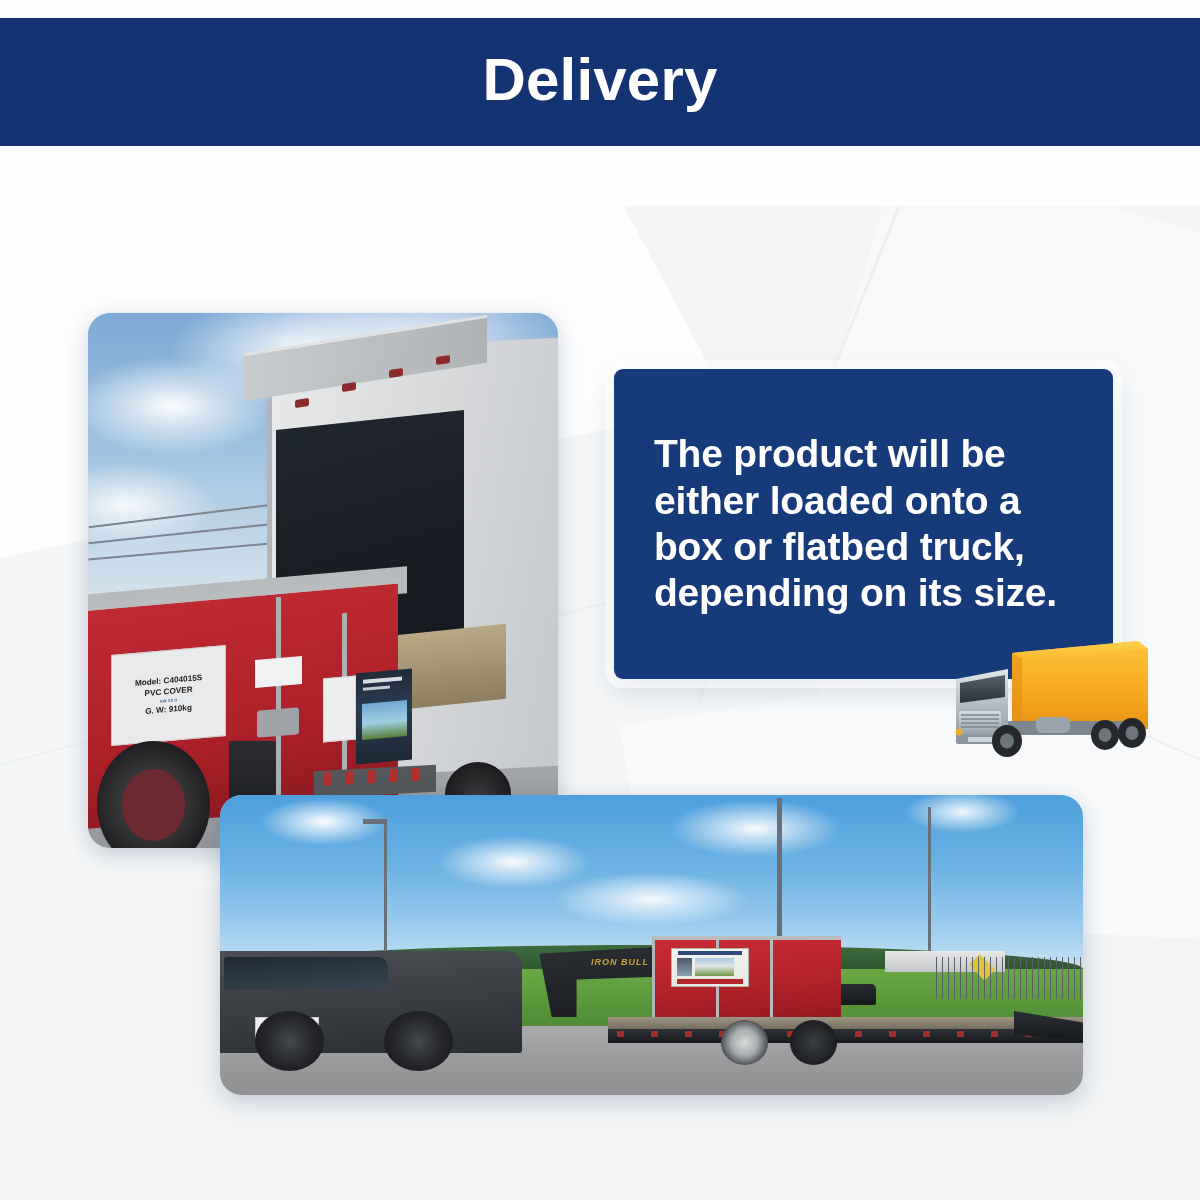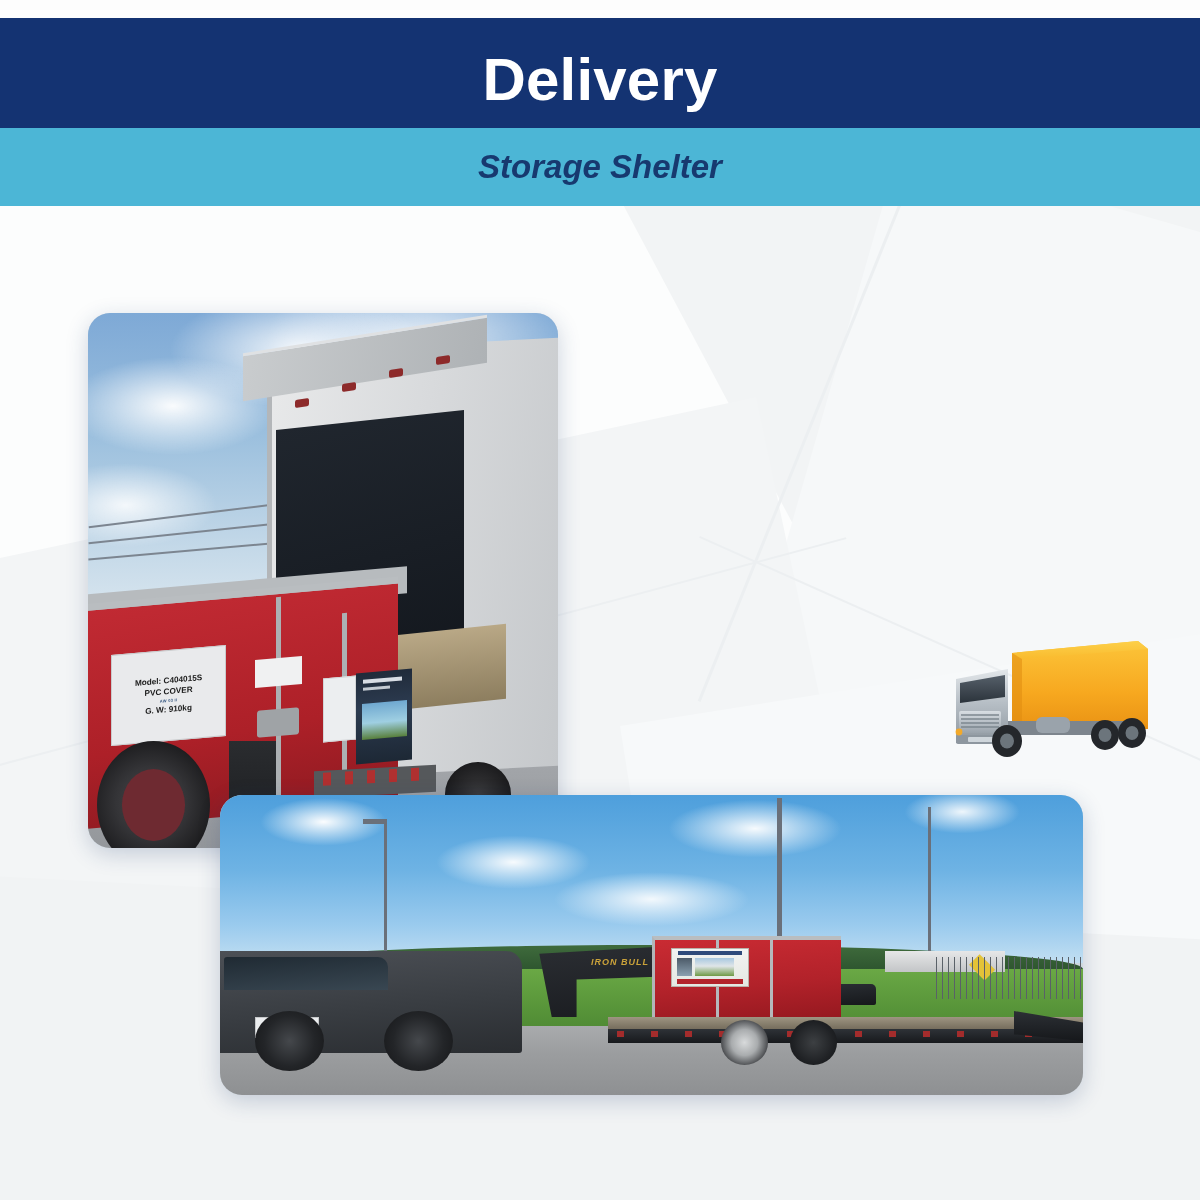--- a/index.html
+++ b/index.html
@@ -400,23 +400,20 @@
 </style>
 </head>
 <body>
 
 <div class="page">
 
   <div class="header-band">
     <div class="header-title">Delivery</div>
   </div>
 
-  <div class="subheader-band">
-    <div class="subheader-title">Storage Shelter</div>
-  </div>
 
   <div class="body-area">
     <div class="bg-shape bg-a"></div>
     <div class="bg-shape bg-b"></div>
     <div class="bg-shape bg-c"></div>
     <div class="bg-shape bg-d"></div>
     <div class="bg-shape bg-e"></div>
     <div class="bg-line bg-l1"></div>
     <div class="bg-line bg-l2"></div>
     <div class="bg-line bg-l3"></div>
@@ -510,20 +507,23 @@
 
       <div class="p2-deck"></div>
       <div class="p2-deck-frame"></div>
       <div class="p2-deck-lights"></div>
       <div class="p2-ramp"></div>
       <div class="p2-trailer-wheel chrome" style="left:58%;"></div>
       <div class="p2-trailer-wheel" style="left:66%;"></div>
     </div>
   </div>
 
+  <div class="callout">
+    <div class="callout-text">The product will be either loaded onto a box or flatbed truck, depending on its size.</div>
+  </div>
 
   <div class="truck-icon">
     <svg viewBox="0 0 198 130" width="198" height="130" xmlns="http://www.w3.org/2000/svg">
       <defs>
         <linearGradient id="boxTop" x1="0" y1="0" x2="0" y2="1">
           <stop offset="0" stop-color="#fdd04a"></stop>
             <stop offset="1" stop-color="#f9bb2e"></stop>
         </linearGradient>
         <linearGradient id="boxSide" x1="0" y1="0" x2="0" y2="1">
           <stop offset="0" stop-color="#fcc53a"></stop>

